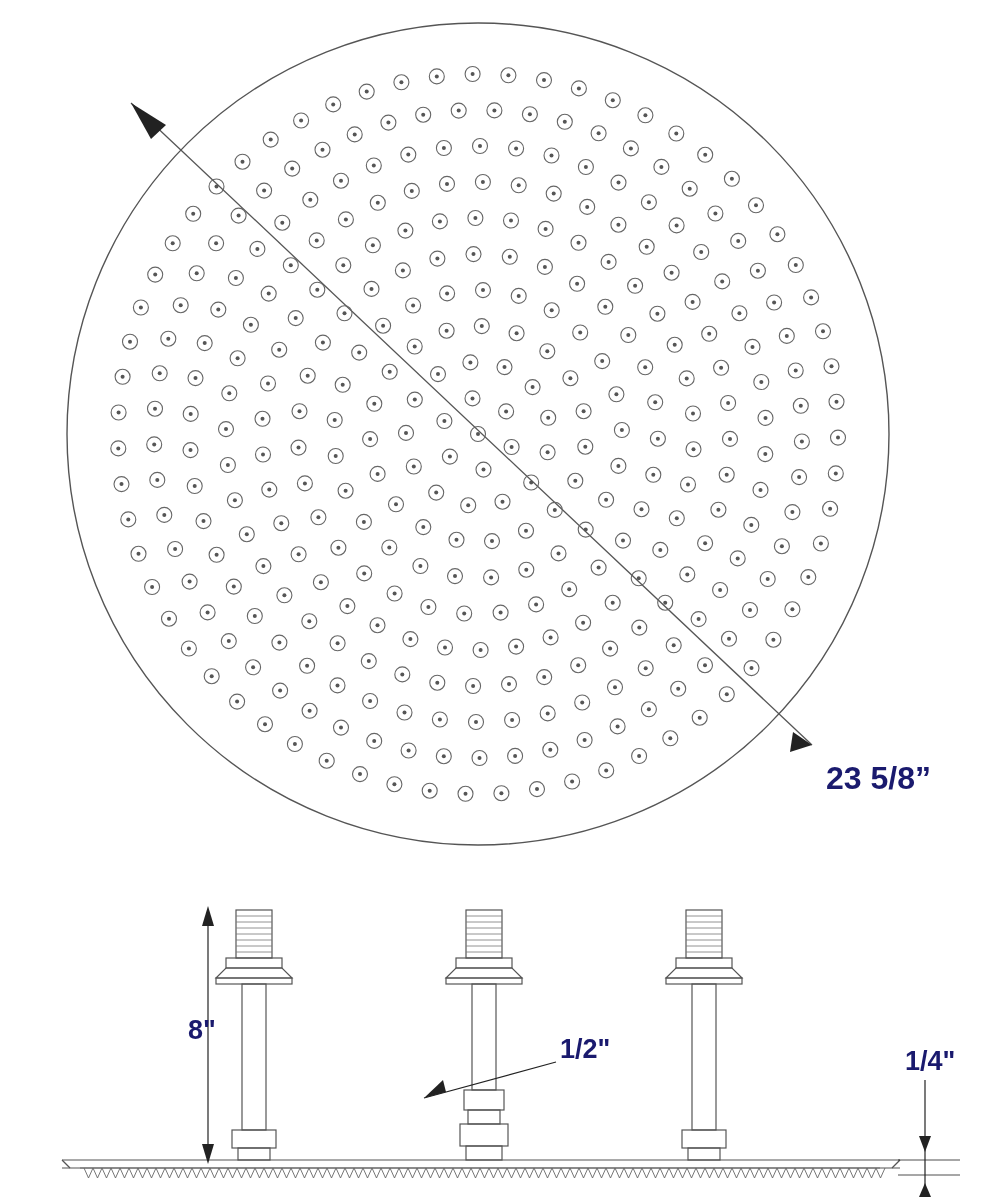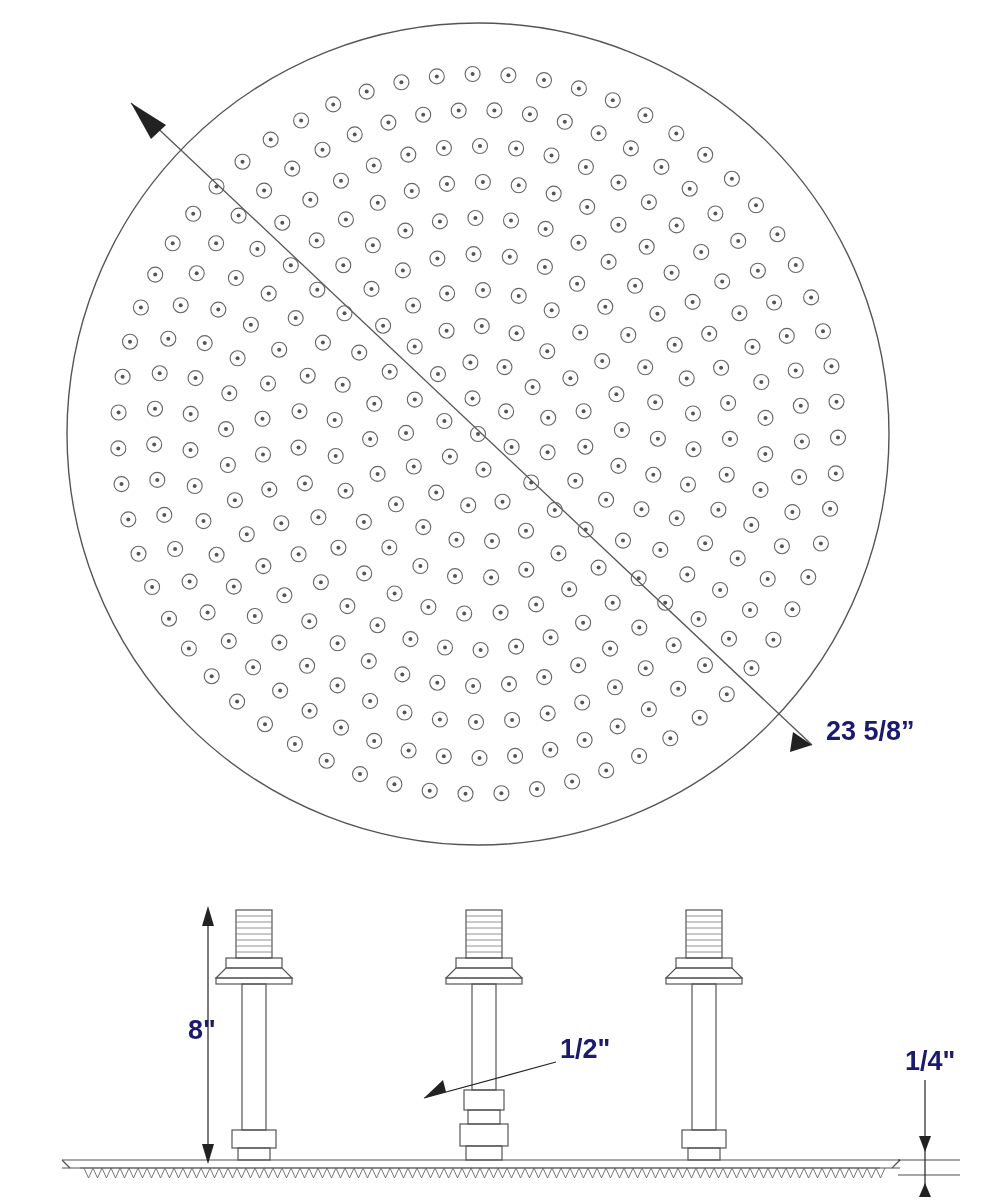--- a/index.html
+++ b/index.html
@@ -24,22 +24,22 @@
   .dim-label {
     position: absolute;
     color: #1a1a6e;
     font-family: "Liberation Sans", sans-serif;
     font-weight: bold;
     white-space: nowrap;
     user-select: none;
   }
   #label-diameter {
     left: 826px;
-    top: 716px;
-    font-size: 27px;
+    top: 760px;
+    font-size: 32px;
   }
   #label-height {
     left: 188px;
     top: 1015px;
     font-size: 27px;
   }
   #label-inlet {
     left: 560px;
     top: 1034px;
     font-size: 27px;

